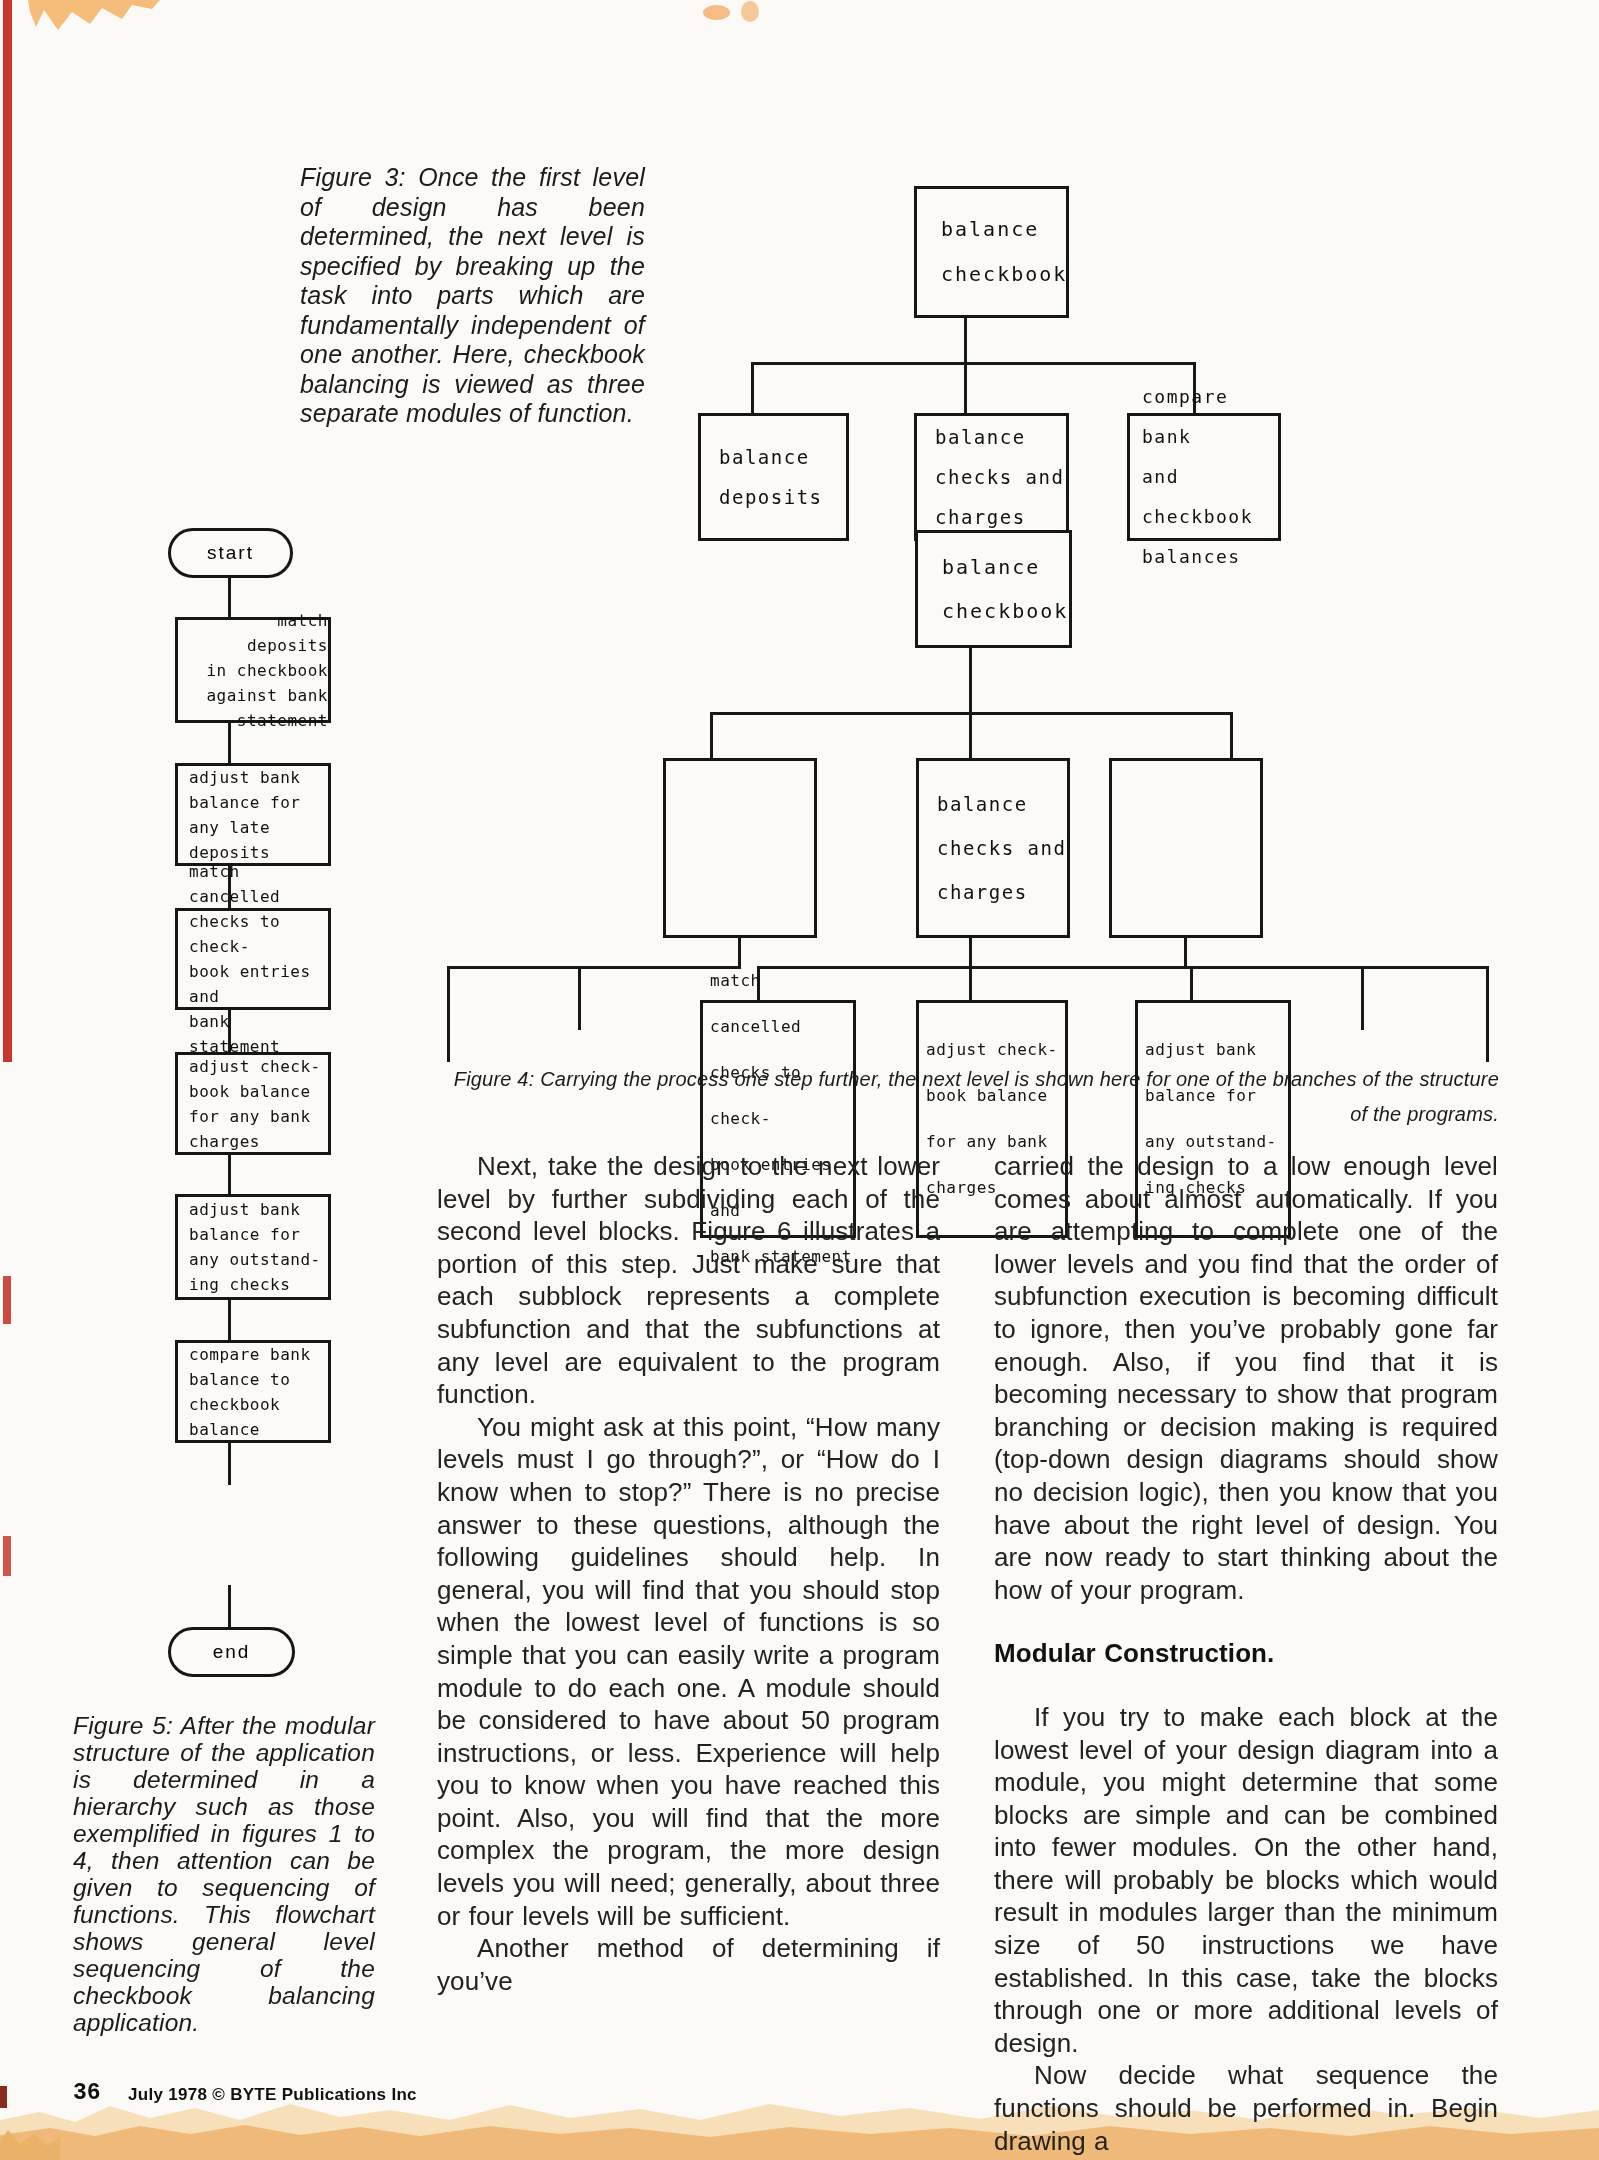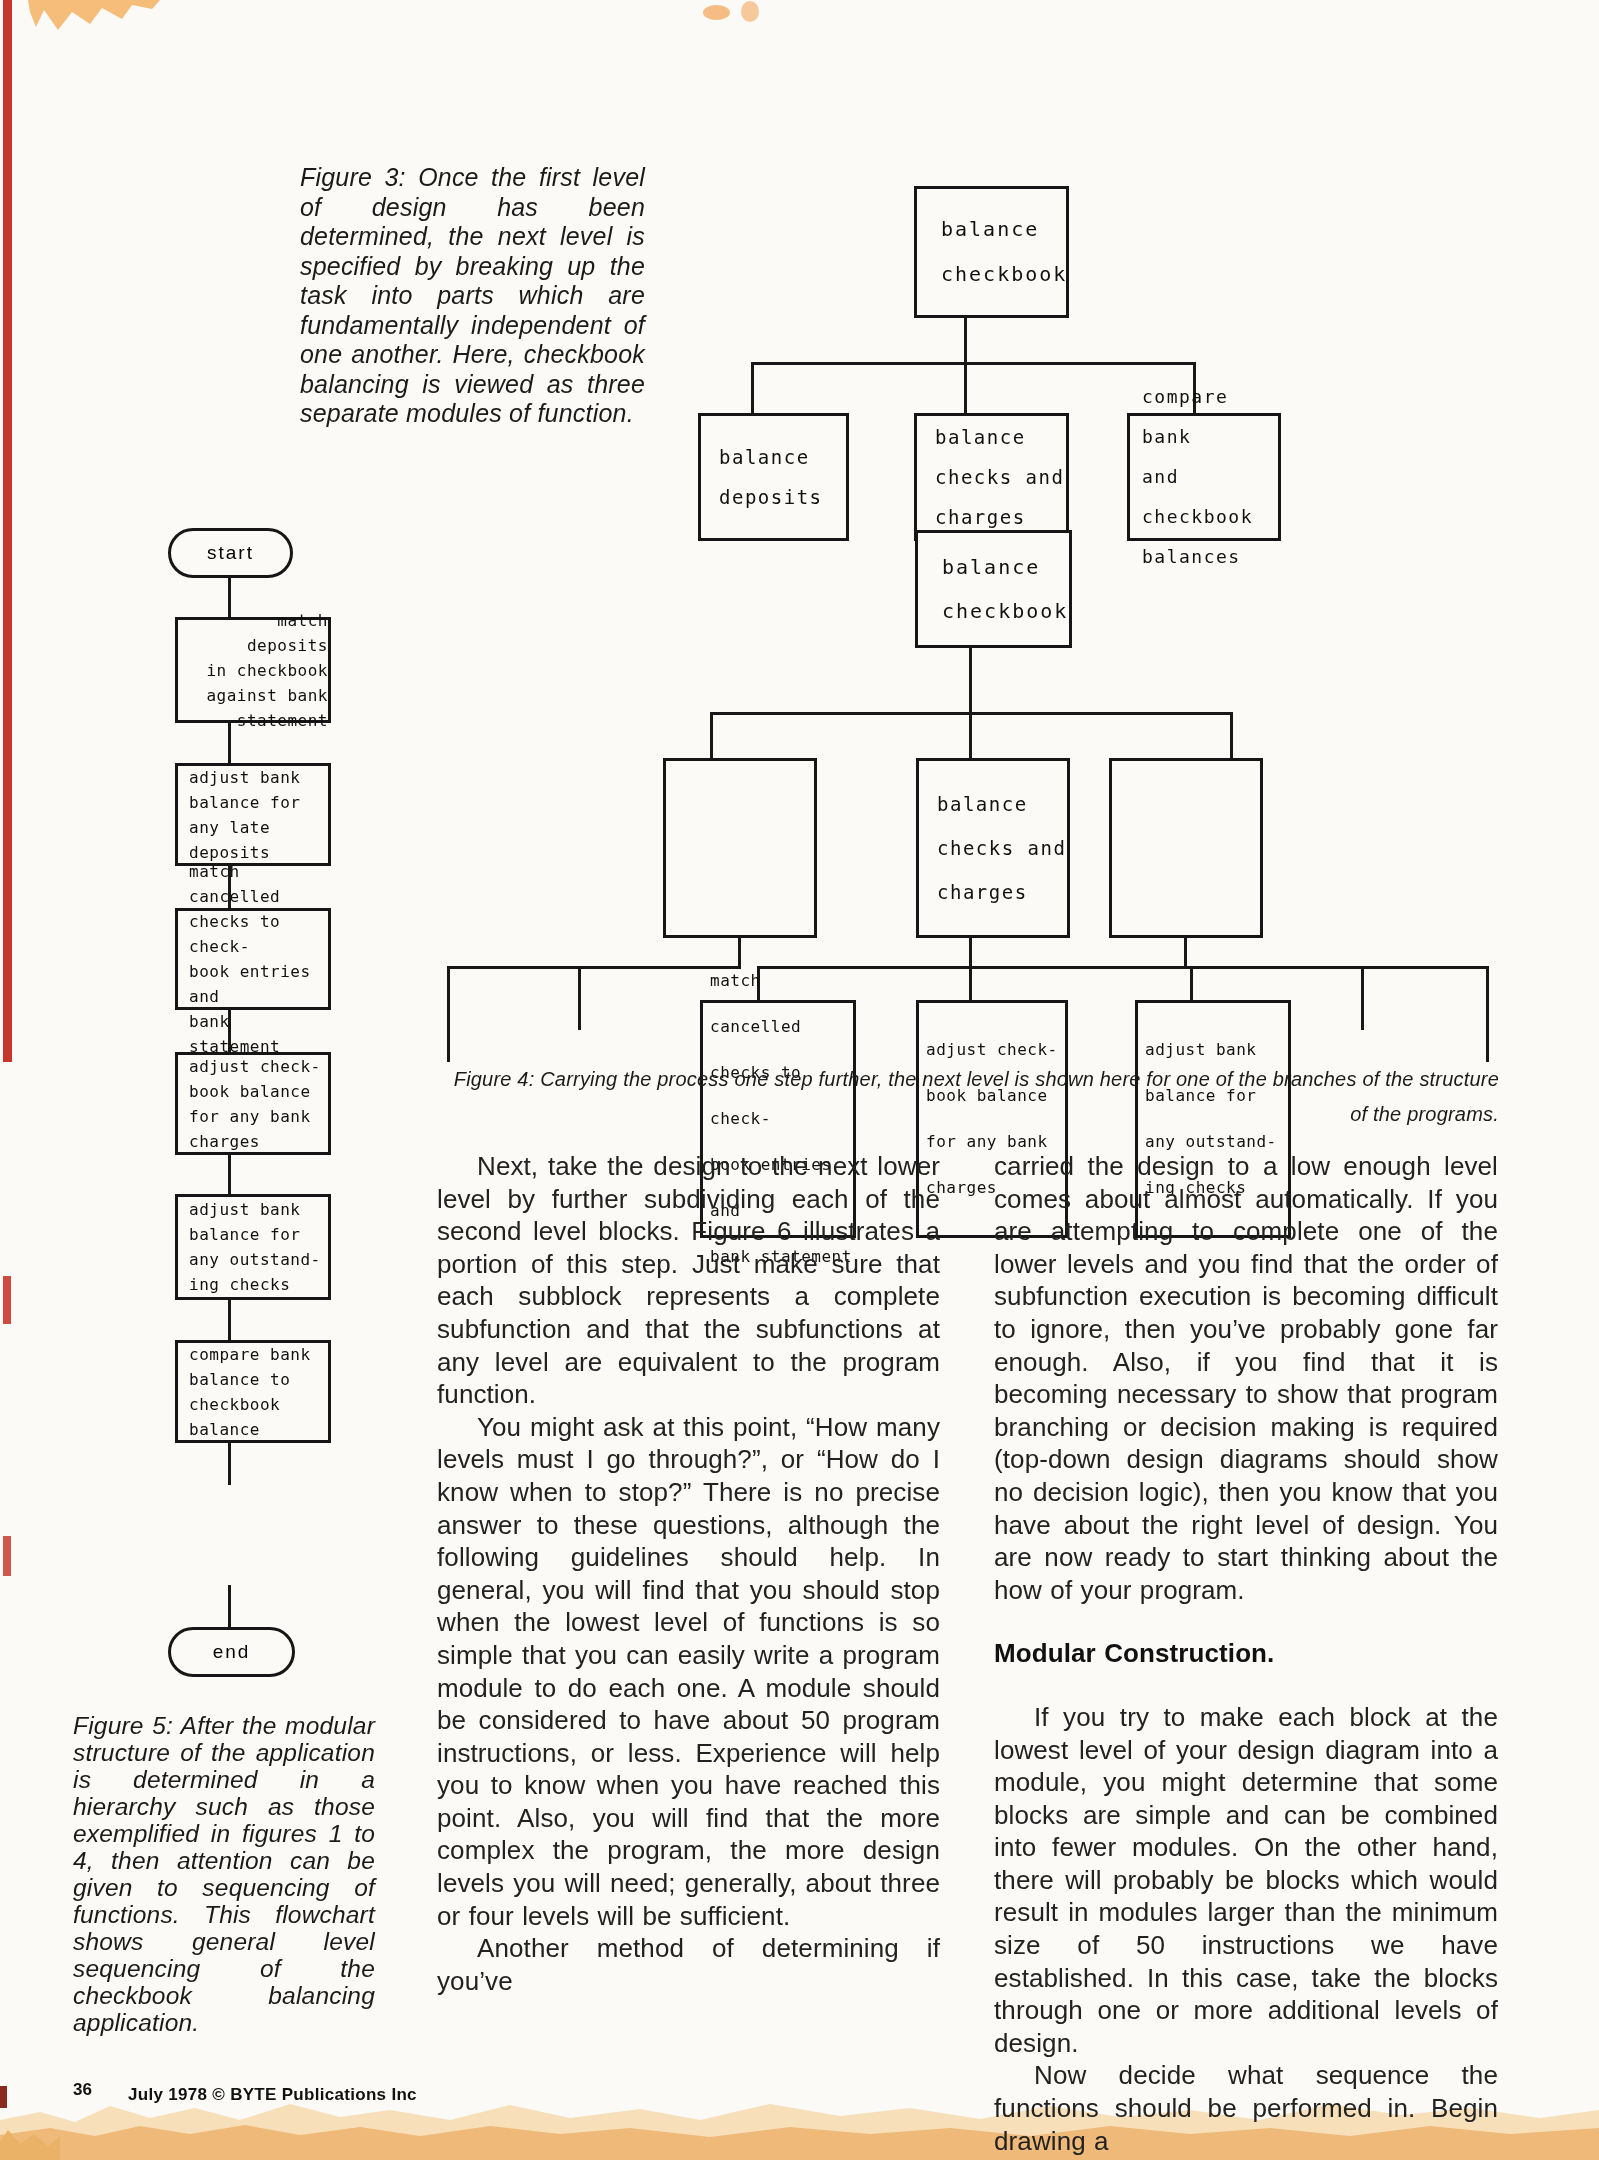--- a/index.html
+++ b/index.html
@@ -24,21 +24,21 @@
   
   .caption{position:absolute;font-style:italic;color:#1b1b1b;text-align:justify;
            font-size:25px;line-height:29.5px;letter-spacing:.2px;}
   
   .bodycol{position:absolute;font-size:26px;line-height:32.6px;text-align:justify;color:#222;
            letter-spacing:.1px;word-spacing:1px;}
   .bodycol p{margin:0;}
   .bodycol p.ind{text-indent:40px;}
   .bodycol h3{margin:31px 0 31px 0;font-size:26px;line-height:32.6px;color:#111;}
   
-  .pgnum{position:absolute;font-weight:bold;font-size:17px;color:#111;}
+  .pgnum{position:absolute;font-weight:bold;font-size:23px;color:#111;font-family:Liberation Mono, monospace;}
   .credit{position:absolute;font-weight:bold;font-size:17px;letter-spacing:.3px;color:#111;}
   
   .redstripe{position:absolute;background:#c8372b;}
 </style>
 </head>
 <body>
 
 <div id="page">
 
   <div class="redstripe" style="left:3px;top:0;width:9px;height:1062px;"></div>

